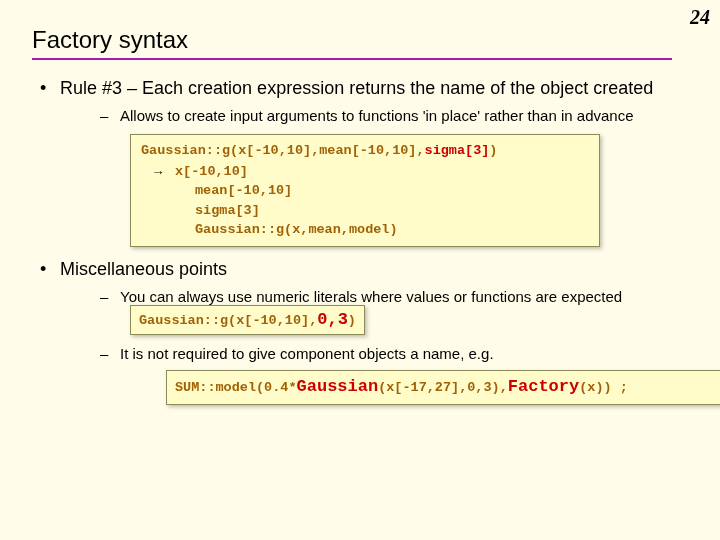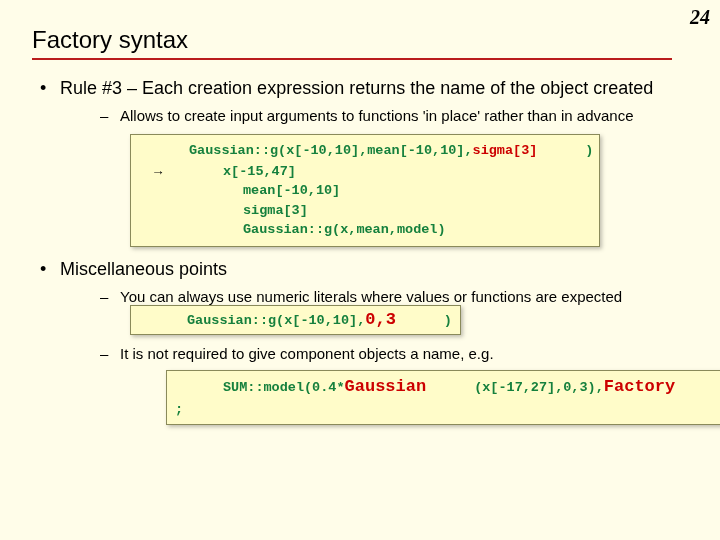--- a/index.html
+++ b/index.html
@@ -19,21 +19,21 @@
     position: absolute;
     top: 6px; right: 10px;
     font-weight: bold; font-style: italic;
     font-size: 20px;
     font-family: Georgia, 'Times New Roman', serif;
   }
   .title {
     font-size: 24px;
     font-family: Verdana, Geneva, sans-serif;
     padding-bottom: 4px;
-    border-bottom: 2px solid #b91c1c;
+    border-bottom: 2px solid #a21caf;
     margin-top: 8px;
     margin-bottom: 18px;
   }
   ul.top { list-style: none; padding: 0; margin: 0; }
   ul.top > li { position: relative; padding-left: 28px; margin: 6px 0 10px 0; font-size: 18px; }
   ul.top > li::before { content: "•"; position: absolute; left: 8px; top: 0; }
   ul.sub { list-style: none; padding: 0; margin: 8px 0 0 0; }
   ul.sub > li { position: relative; padding-left: 30px; margin: 8px 0 10px 30px; font-size: 15px; }
   ul.sub > li::before { content: "–"; position: absolute; left: 10px; top: 0; }
   .codebox {
@@ -42,21 +42,21 @@
     box-shadow: 2px 2px 4px rgba(0,0,0,.25);
     padding: 6px 10px;
     font-family: "Courier New", monospace;
     font-weight: bold;
     font-size: 13.5px;
     line-height: 1.45;
   }
   .codebox.main { margin: 10px 0 12px 70px; width: 470px; }
   .codebox.inline { display: inline-block; margin-left: 10px; padding: 2px 8px; }
   .codebox.wide { margin: 8px 0 0 46px; width: 560px; padding: 4px 8px; }
-  .blue { color: #15803d; margin-left: 48px; }
+  .blue { color: #a16207; }
   .red { color: #cc0000; }
   .arrow { font-family: Arial, sans-serif; color: #000; display:inline-block; width: 34px; text-align:center;}
   .indent { padding-left: 54px; display: block; }
   .bigish { font-size: 17px; }
   .inline-wrap { display: flex; align-items: flex-end; flex-wrap: wrap; }
 </style>
 </head>
 <body>
 
 <div class="slide">
@@ -72,21 +72,21 @@
         <li>
           <span>Allows to create input arguments to functions 'in place' rather than in advance</span>
         </li>
       </ul>
 
       <div class="codebox main">
         <div>
           <span class="blue">Gaussian::g(x[-10,10],mean[-10,10],</span><span class="red">sigma[3]</span><span class="blue">)</span>
         </div>
         <div>
-          <span class="arrow">→</span><span class="blue">x[-15,47]</span>
+          <span class="arrow">→</span><span class="blue">x[-10,10]</span>
         </div>
         <span class="indent blue">mean[-10,10]</span>
         <span class="indent blue">sigma[3]</span>
         <span class="indent blue">Gaussian::g(x,mean,model)</span>
       </div>
     </li>
 
     <li>
       <span>Miscellaneous points</span>
       <ul class="sub">

